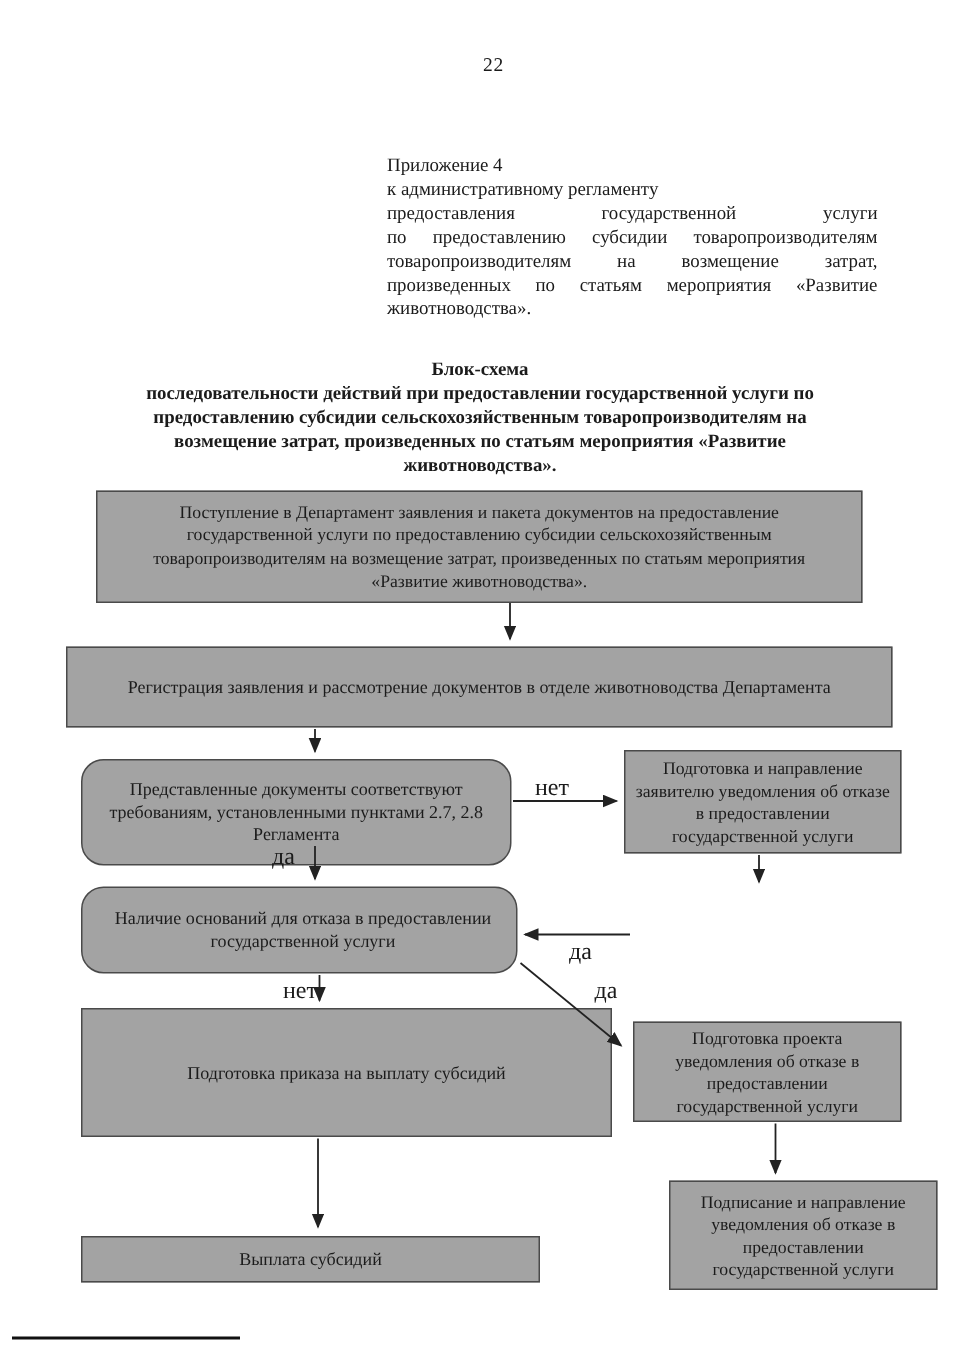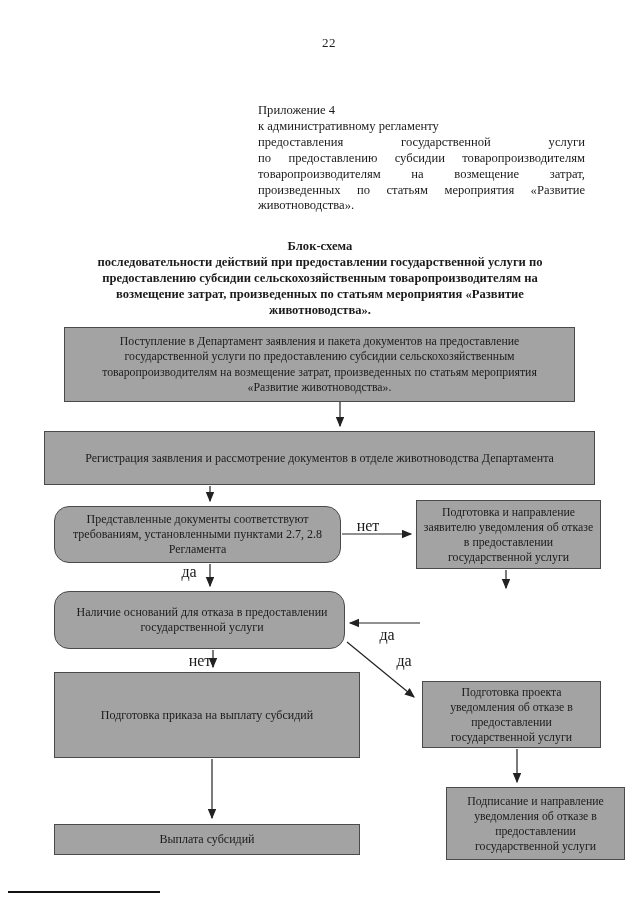--- a/index.html
+++ b/index.html
@@ -24,26 +24,26 @@
   }
   .fbox{
     position:absolute;border:1.2px solid #4a4a4a;background:#a3a3a3;
     display:flex;align-items:center;justify-content:center;
     text-align:center;font-size:12px;line-height:15px;
     padding:3px 8px;box-sizing:border-box;
   }
   .round{border-radius:15px;}
   .b1{left:64px;top:327px;width:511px;height:75px;font-size:11.8px;line-height:15.5px;padding:3px 14px;}
   .b2{left:44px;top:431px;width:551px;height:54px;}
-  .b3{left:54px;top:506px;width:287px;height:57px;}
+  .b3{left:54px;top:506px;width:287px;height:71px;}
   .b4{left:416px;top:500px;width:185px;height:69px;font-size:11.8px;padding:2px 6px;}
   .b5{left:421px;top:593px;width:181px;height:58px;font-size:11.8px;padding:2px 6px;}
   .b6{left:54px;top:591px;width:291px;height:58px;padding-left:13px;}
   .b7{left:422px;top:681px;width:179px;height:67px;font-size:11.8px;padding:2px 6px;}
-  .b8{left:54px;top:672px;width:306px;height:86px;}
+  .b8{left:54px;top:672px;width:354px;height:86px;}
   .b9{left:422px;top:787px;width:179px;height:73px;font-size:11.8px;padding:2px 6px;margin-left:24px;}
   .b10{left:54px;top:824px;width:306px;height:31px;}
   .flabel{position:absolute;font-size:16px;line-height:13px;}
   .lbl-no1{left:352px;top:519px;width:32px;text-align:center;}
   .lbl-yes1{left:176px;top:565px;width:26px;text-align:center;}
   .lbl-yes2{left:374px;top:628px;width:26px;text-align:center;}
   .lbl-yes3{left:391px;top:654px;width:26px;text-align:center;}
   .lbl-no2{left:184px;top:654px;width:32px;text-align:center;}
   .connectors{position:absolute;left:0;top:0;width:640px;height:905px;pointer-events:none;}
   .footnote-rule{position:absolute;left:8px;top:891px;width:152px;height:2px;background:#111;}

